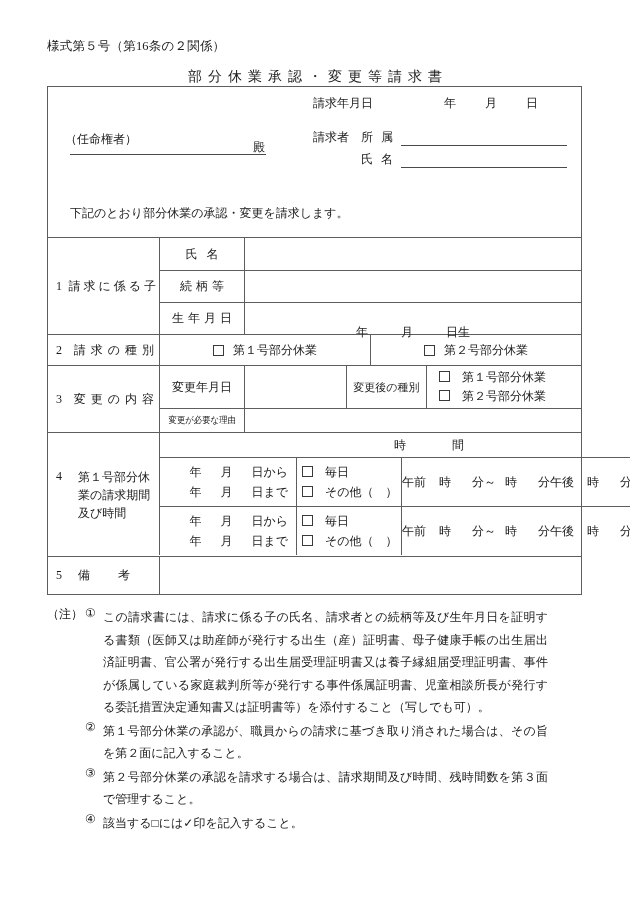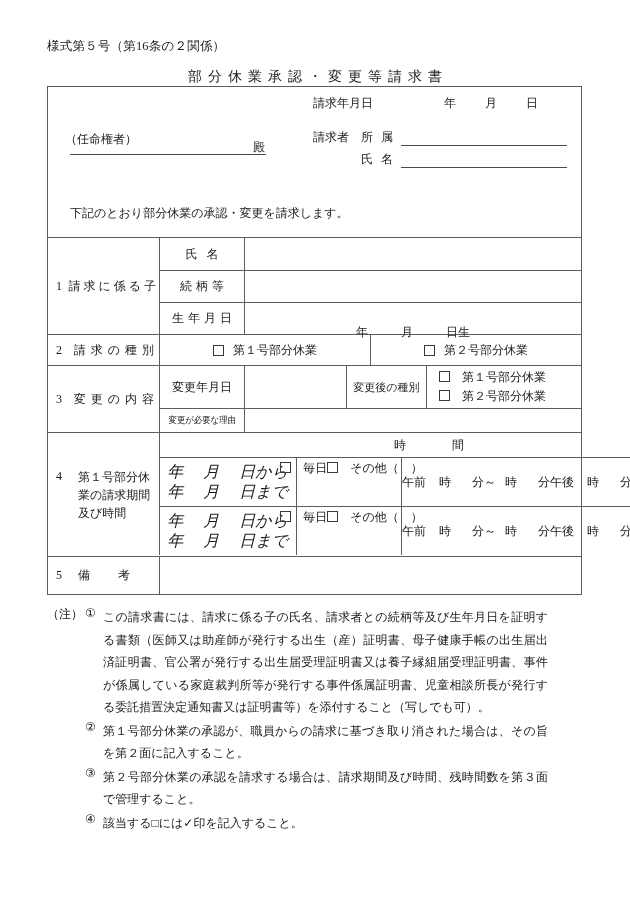--- a/index.html
+++ b/index.html
@@ -281,28 +281,28 @@
   .pd-col {
     width: 137px;
     flex: 0 0 137px;
     box-sizing: border-box;
     display: flex;
     flex-direction: column;
     justify-content: center;
     align-items: flex-end;
     padding-right: 8px;
   }
-  .pd-col div { font-size: 16px; line-height: 20px; white-space: nowrap; font-style: italic; }
+  .pd-col div { font-size: 12px; line-height: 20px; white-space: nowrap; }
   .pd-col .g { margin-right: 16px; }
   .freq-col {
     width: 105px;
     flex: 0 0 105px;
     box-sizing: border-box;
     display: flex;
-    flex-direction: row;
+    flex-direction: column;
     justify-content: center;
     padding-left: 5px;
   }
   .freq-col div { font-size: 12px; line-height: 20px; white-space: nowrap; }
   .tm-col {
     flex: 1 1 auto;
     box-sizing: border-box;
     display: flex;
     flex-direction: row;
     justify-content: center;

